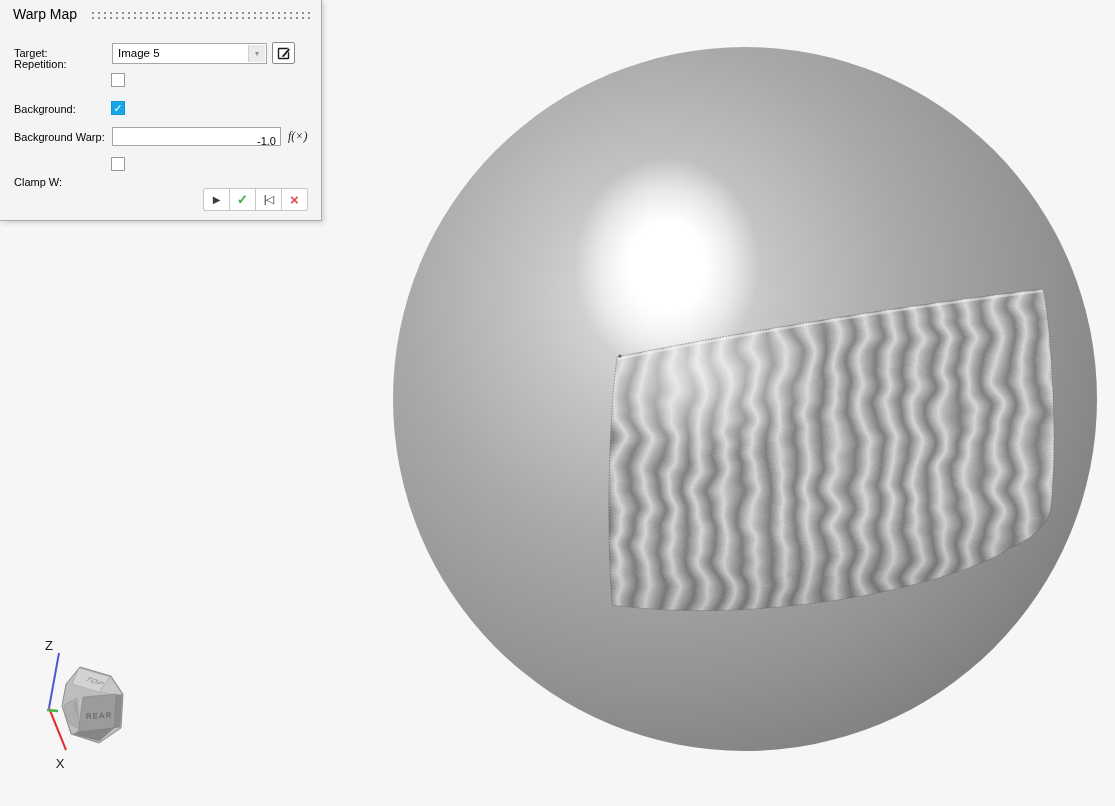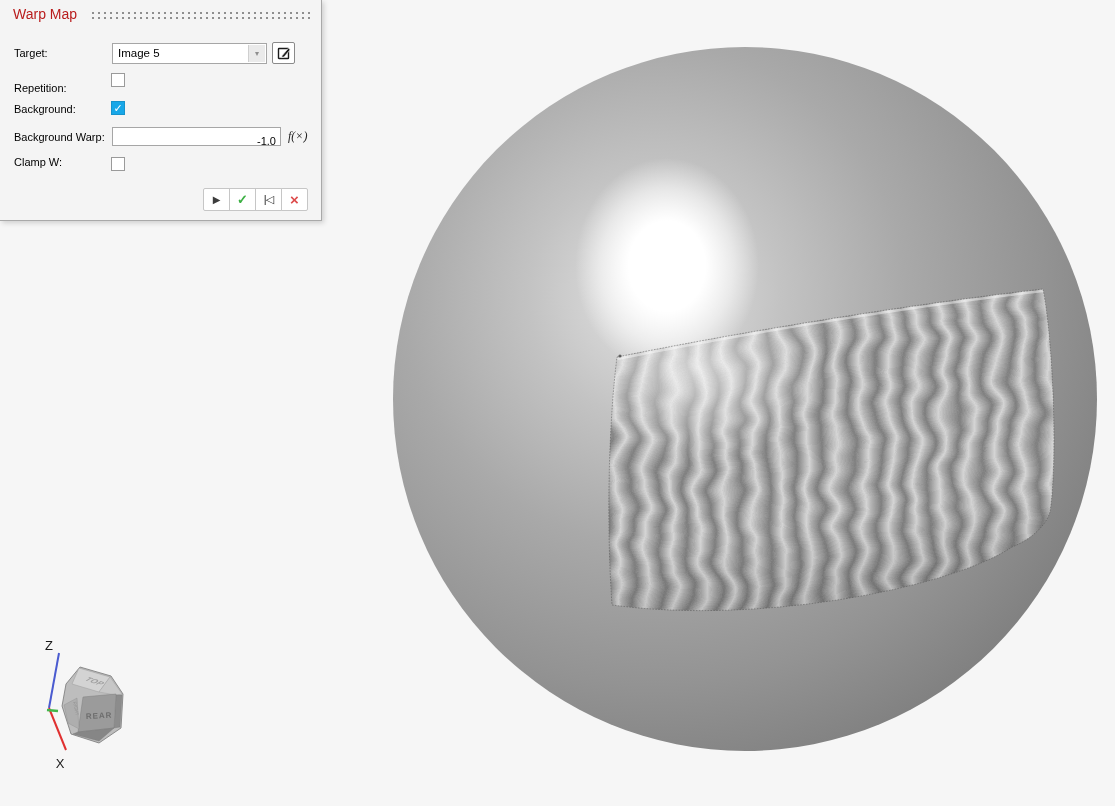--- a/index.html
+++ b/index.html
@@ -11,36 +11,36 @@
   }
   
   #scene{position:absolute;left:0;top:0;width:1115px;height:806px;}
 
   
   .panel{
     position:absolute;left:0;top:0;width:322px;height:221px;box-sizing:border-box;
     background:#f4f4f4;border:1px solid #a9a9a9;border-left:none;border-top:none;
     box-shadow:2px 2px 5px rgba(0,0,0,.16);z-index:10;
   }
-  .panel-title{position:absolute;left:13px;top:6px;font-size:14px;color:#b91c1c;}
+  .panel-title{position:absolute;left:13px;top:6px;font-size:14px;color:#000000;}
   .grip{
     position:absolute;left:92px;right:10px;top:12px;height:8px;
     background-image:
       repeating-linear-gradient(90deg,#8f8f8f 0 2px,transparent 2px 6px),
       repeating-linear-gradient(90deg,#8f8f8f 0 2px,transparent 2px 6px);
     background-size:100% 2px,100% 2px;
     background-position:0 0,0 5px;
     background-repeat:no-repeat,no-repeat;
   }
   .lbl{position:absolute;left:14px;font-size:11px;color:#000;white-space:nowrap;text-align:center;}
   #lbl-target{top:47px}
-  #lbl-repetition{top:82px}
+  #lbl-repetition{top:58px}
   #lbl-background{top:103px}
   #lbl-bgvalue{top:131px}
-  #lbl-clampw{top:156px}
+  #lbl-clampw{top:176px}
 
   .dropdown{
     position:absolute;left:112px;top:43px;width:155px;height:21px;box-sizing:border-box;
     background:#fff;border:1px solid #a6a6a6;cursor:default;
   }
   .dd-value{position:absolute;left:5px;top:3px;font-size:11.5px;color:#000;}
   .dd-arrow{
     position:absolute;right:1px;top:1px;bottom:1px;width:16px;background:#eaeaea;
     border-left:1px solid #cfcfcf;color:#8f8f8f;font-size:8px;
     display:flex;align-items:center;justify-content:center;

